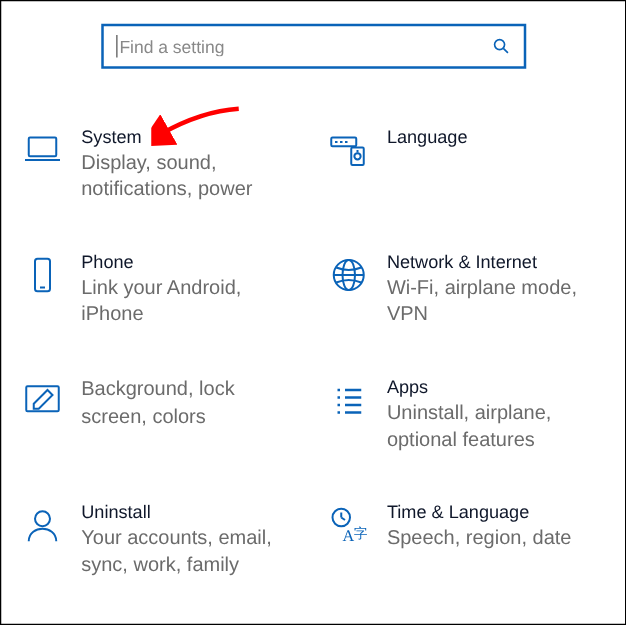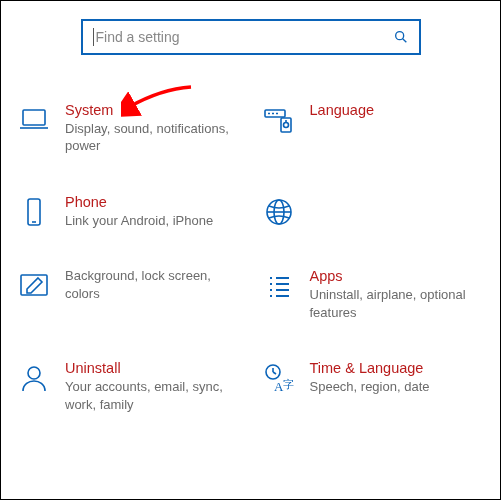--- a/index.html
+++ b/index.html
@@ -67,25 +67,25 @@
     display: flex;
     align-items: center;
     justify-content: center;
     color: #0a63b8;
     margin-top: 2px;
   }
   .tile-icon svg { width: 32px; height: 32px; }
   .tile-text { display: flex; flex-direction: column; }
   .tile-title {
     font-size: 14.5px;
-    color: #b91c1c;
+    color: #0f172a;
     line-height: 1.3;
   }
   .tile-desc {
-    font-size: 13px;
+    font-size: 16px;
     color: #6b6b6b;
     line-height: 1.35;
     max-width: 170px;
   }
   .arrow {
     position: absolute;
     top: 80px;
     left: 120px;
     pointer-events: none;
   }
@@ -154,20 +154,24 @@
   <div class="tile">
     <span class="tile-icon">
       <svg viewBox="0 0 32 32" fill="none" stroke="currentColor" stroke-width="1.6">
         <circle cx="16" cy="16" r="12"></circle>
         <ellipse cx="16" cy="16" rx="5" ry="12"></ellipse>
         <line x1="4" y1="16" x2="28" y2="16"></line>
         <path d="M6 10 Q16 14 26 10"></path>
           <path d="M6 22 Q16 18 26 22"></path>
       </svg>
     </span>
+    <div class="tile-text">
+      <span class="tile-title">Network &amp; Internet</span>
+      <span class="tile-desc">Wi-Fi, airplane mode, VPN</span>
+    </div>
   </div>
 
   <div class="tile">
     <span class="tile-icon">
       <svg viewBox="0 0 32 32" fill="none" stroke="currentColor" stroke-width="1.6">
         <rect x="3" y="5" width="26" height="20" rx="1"></rect>
         <path d="M20 8 L24 12 L13 23 L9 23 L9 19 Z"></path>
       </svg>
     </span>
     <div class="tile-text">

